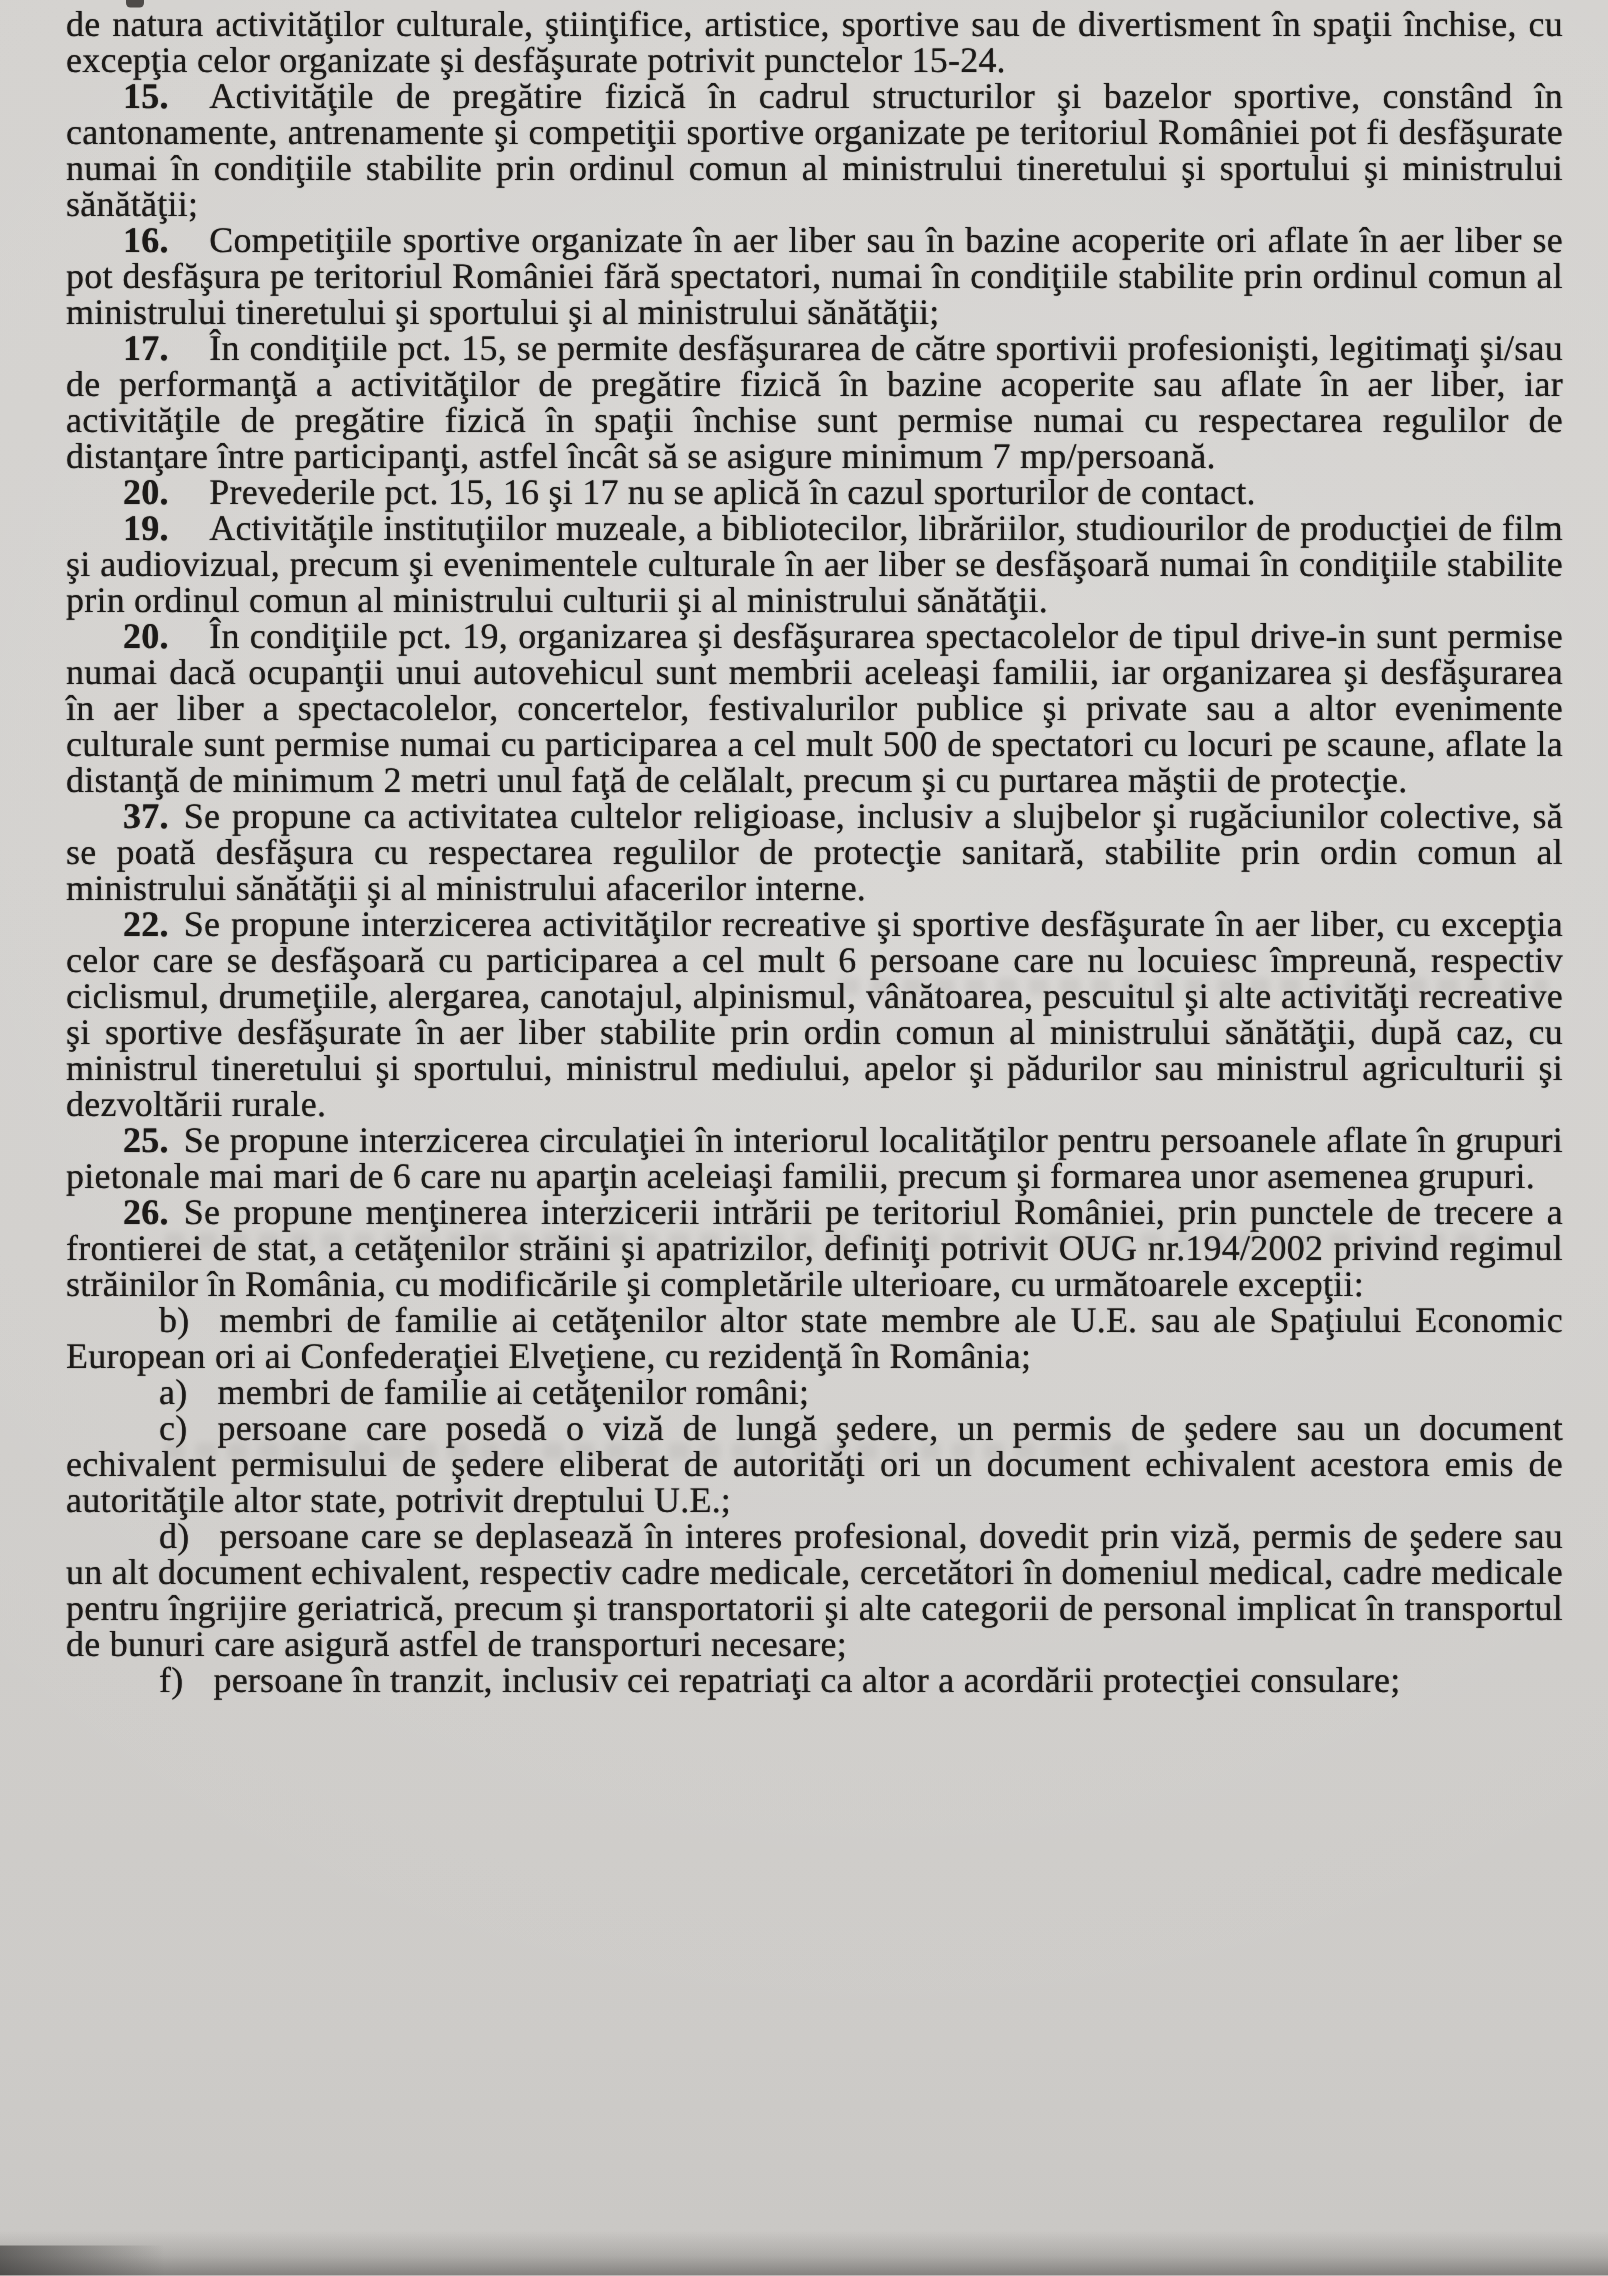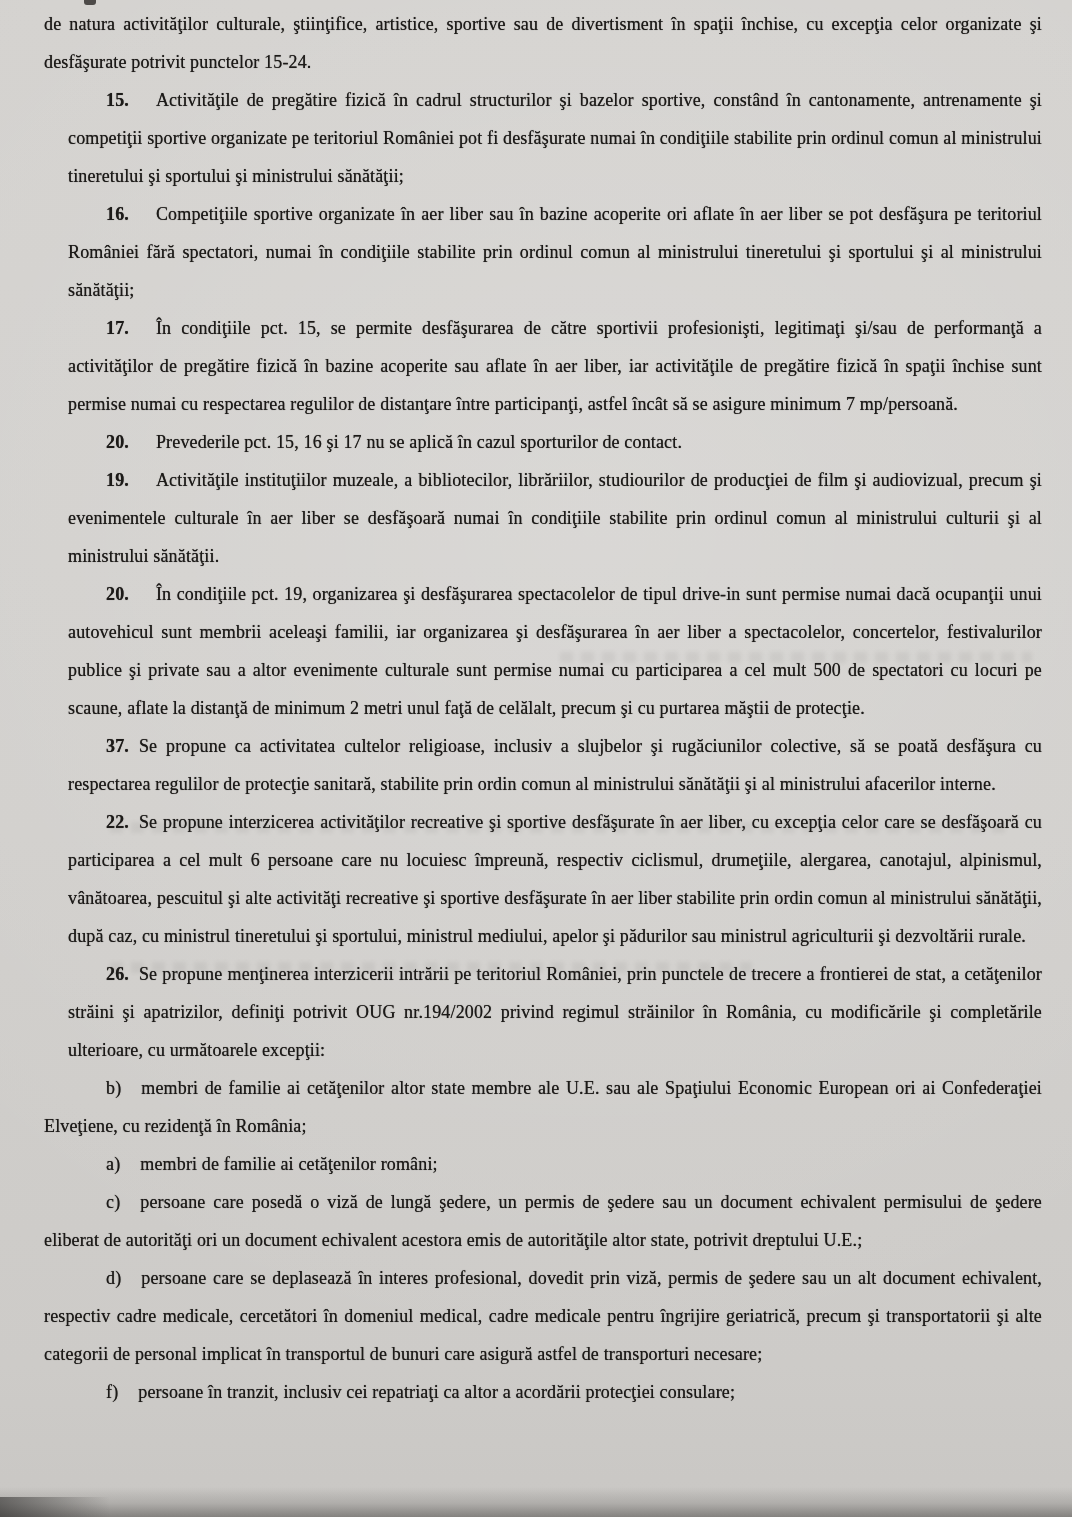--- a/index.html
+++ b/index.html
@@ -20,31 +20,31 @@
     background:
       radial-gradient(ellipse 120% 80% at 55% 35%, rgba(255,255,255,0.16), rgba(0,0,0,0) 70%),
       linear-gradient(180deg, #d4d2cf 0%, #d1cfcc 55%, #cdcbc8 90%, #c9c7c4 100%);
   }
   .content {
     position: absolute;
     left: 44px;
     right: 30px;
     top: 5px;
     color: #1c1a18;
-    font-size: 18px;
-    line-height: 38px;
+    font-size: 24px;
+    line-height: 24px;
     text-align: justify;
     letter-spacing: 0.15px;
     text-shadow: 0 0 0.7px rgba(28,26,24,0.85);
   }
   .content p {
     margin: 0;
     padding: 0;
   }
-  p.point  { text-indent: 38px; margin-left: 24px; }
+  p.point  { text-indent: 38px; }
   p.sub    { text-indent: 62px; }
   p.cont   { text-indent: 0; }
   .marker  { font-weight: bold; }
   .marker.m-wide   { margin-right: 27px; }  
   .marker.m-mid    { margin-right: 10px; }  
   .marker.m-letter { font-weight: normal; margin-right: 20px; }
   
   .bleed {
     position: absolute;
     height: 11px;
@@ -102,20 +102,21 @@
     <p class="point"><span class="marker m-wide">19.</span><span>Activităţile instituţiilor muzeale, a bibliotecilor, librăriilor, studiourilor de producţiei de film şi audiovizual, precum şi evenimentele culturale în aer liber se desfăşoară numai în condiţiile stabilite prin ordinul comun al ministrului culturii şi al ministrului sănătăţii.</span></p>
 
     <p class="point"><span class="marker m-wide">20.</span><span>În condiţiile pct. 19, organizarea şi desfăşurarea spectacolelor de tipul drive-in sunt permise numai dacă ocupanţii unui autovehicul sunt membrii aceleaşi familii, iar organizarea şi desfăşurarea în aer liber a spectacolelor, concertelor, festivalurilor publice şi private sau a altor evenimente culturale sunt permise numai cu participarea a cel mult 500 de spectatori cu locuri pe scaune, aflate la distanţă de minimum 2 metri unul faţă de celălalt, precum şi cu purtarea măştii de protecţie.</span></p>
 
     <p class="point"><span class="marker m-mid">37.</span><span>Se propune ca activitatea cultelor religioase, inclusiv a slujbelor şi rugăciunilor colective, să se poată desfăşura cu respectarea regulilor de protecţie sanitară, stabilite prin ordin comun al ministrului sănătăţii şi al ministrului afacerilor interne.</span></p>
 
     <p class="point"><span class="marker m-mid">22.</span><span>Se propune interzicerea activităţilor recreative şi sportive desfăşurate în aer liber, cu excepţia celor care se desfăşoară cu participarea a cel mult 6 persoane care nu locuiesc împreună, respectiv ciclismul, drumeţiile, alergarea, canotajul, alpinismul, vânătoarea, pescuitul şi alte activităţi recreative şi sportive desfăşurate în aer liber stabilite prin ordin comun al ministrului sănătăţii, după caz, cu ministrul tineretului şi sportului, ministrul mediului, apelor şi pădurilor sau ministrul agriculturii şi dezvoltării rurale.</span></p>
 
 
 
+    <p class="point"><span class="marker m-mid">25.</span><span>Se propune interzicerea circulaţiei în interiorul localităţilor pentru persoanele aflate în grupuri pietonale mai mari de 6 care nu aparţin aceleiaşi familii, precum şi formarea unor asemenea grupuri.</span></p>
 
     <p class="point"><span class="marker m-mid">26.</span><span>Se propune menţinerea interzicerii intrării pe teritoriul României, prin punctele de trecere a frontierei de stat, a cetăţenilor străini şi apatrizilor, definiţi potrivit OUG nr.194/2002 privind regimul străinilor în România, cu modificările şi completările ulterioare, cu următoarele excepţii:</span></p>
 
     <p class="sub"><span class="marker m-letter">b)</span><span>membri de familie ai cetăţenilor altor state membre ale U.E. sau ale Spaţiului Economic European ori ai Confederaţiei Elveţiene, cu rezidenţă în România;</span></p>
 
     <p class="sub"><span class="marker m-letter">a)</span><span>membri de familie ai cetăţenilor români;</span></p>
 
     <p class="sub"><span class="marker m-letter">c)</span><span>persoane care posedă o viză de lungă şedere, un permis de şedere sau un document echivalent permisului de şedere eliberat de autorităţi ori un document echivalent acestora emis de autorităţile altor state, potrivit dreptului U.E.;</span></p>
 
     <p class="sub"><span class="marker m-letter">d)</span><span>persoane care se deplasează în interes profesional, dovedit prin viză, permis de şedere sau un alt document echivalent, respectiv cadre medicale, cercetători în domeniul medical, cadre medicale pentru îngrijire geriatrică, precum şi transportatorii şi alte categorii de personal implicat în transportul de bunuri care asigură astfel de transporturi necesare;</span></p>

